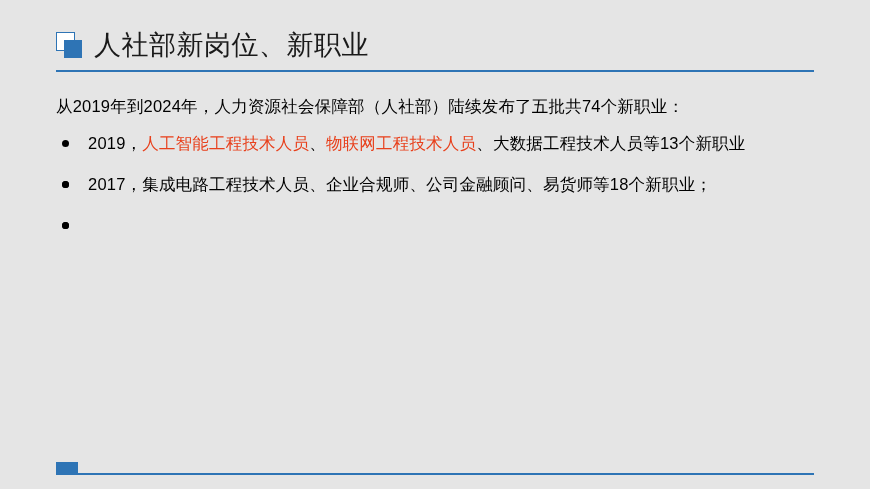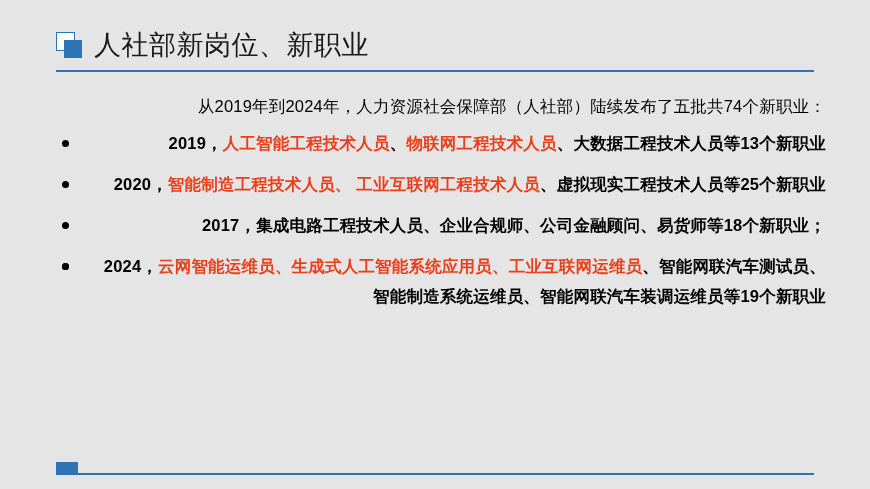--- a/index.html
+++ b/index.html
@@ -68,34 +68,32 @@
     width: 758px;
     height: 2px;
     background: #2e74b5;
   }
   
   .body-area {
     position: absolute;
     left: 56px;
     top: 92px;
     width: 770px;
-    text-align: right;
   }
   .lead {
     font-size: 16.5px;
     line-height: 28px;
     color: #000000;
     margin: 0 0 8px 0;
     letter-spacing: 0.2px;
   }
   ul.bullets {
     list-style: none;
     margin: 0;
     padding: 0;
-    font-weight: bold;
   }
   ul.bullets > li {
     position: relative;
     padding-left: 32px;
     margin-bottom: 11px;
     font-size: 16.5px;
     line-height: 30px;
     color: #000000;
     letter-spacing: 0.2px;
   }
@@ -148,35 +146,33 @@
     <p class="lead">从2019年到2024年，人力资源社会保障部（人社部）陆续发布了五批共74个新职业：</p>
 
     <ul class="bullets">
       <li>
         <span class="dot"></span>
         <span><span>2019，</span><span class="hl">人工智能工程技术人员</span><span>、</span><span class="hl">物联网工程技术人员</span><span>、大数据工程技术人员等13个新职业</span></span>
       </li>
 
       <li>
         <span class="dot"></span>
-        <span><span>2020，</span><span class="hl">智能制造工程技术人员、 工业互联网工程技术人员</span><span>、虚拟现实工程技术人员等25个新职业</span></span>
       </li>
 
       <li>
         <span class="dot"></span>
         <span>2017，集成电路工程技术人员、企业合规师、公司金融顾问、易货师等18个新职业；</span>
       </li>
 
       <li>
         <span class="dot"></span>
       </li>
 
       <li>
         <span class="dot"></span>
-        <span><span>2024，</span><span class="hl">云网智能运维员、生成式人工智能系统应用员、工业互联网运维员</span><span>、智能网联汽车测试员、智能制造系统运维员、智能网联汽车装调运维员等19个新职业</span></span>
       </li>
     </ul>
   </div>
 
   <div class="bottom-rule"></div>
   <div class="bottom-square"></div>
 
 </div>
 
 </body></html>

